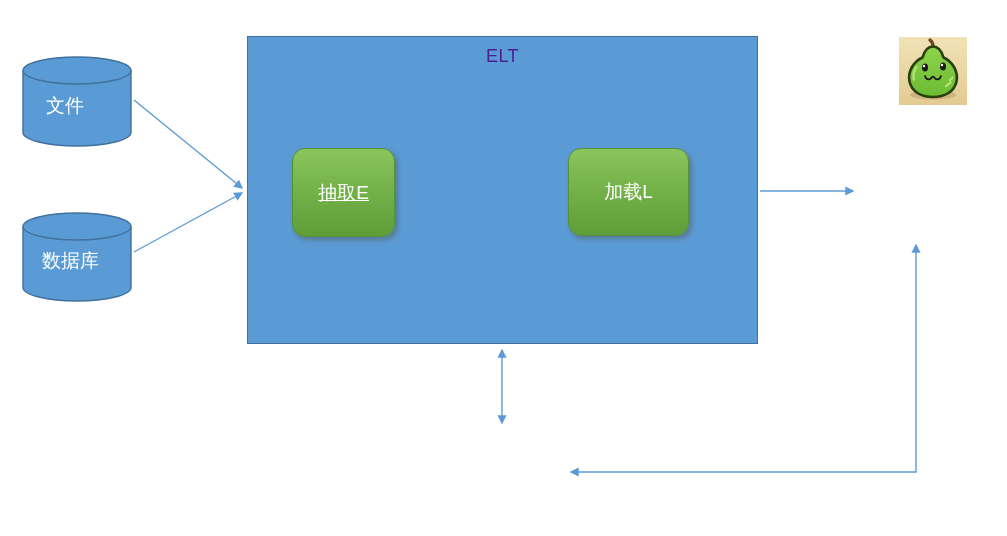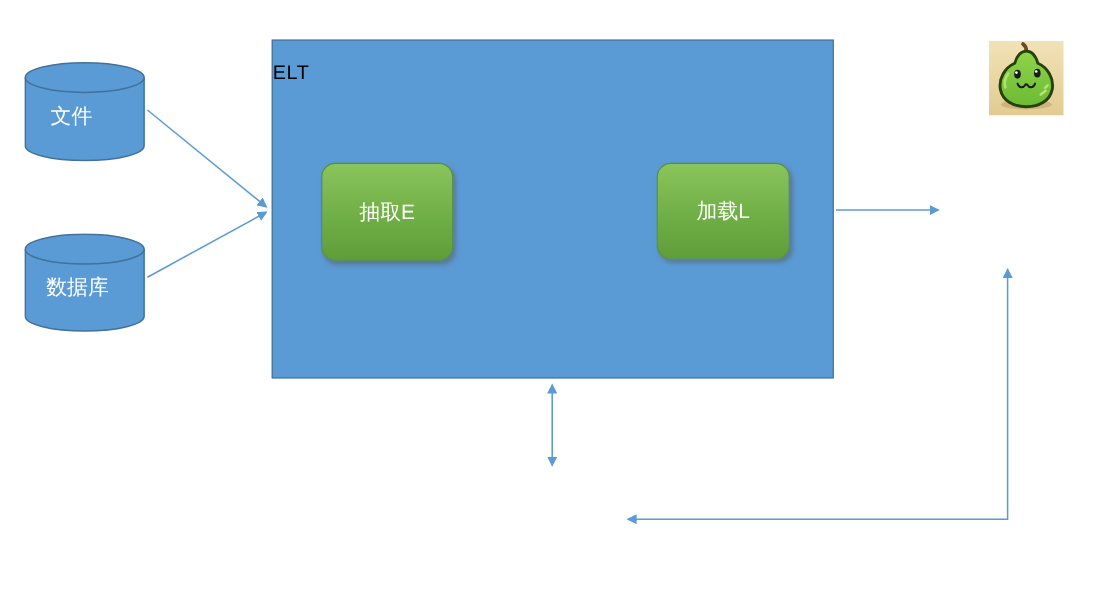--- a/index.html
+++ b/index.html
@@ -21,42 +21,43 @@
   .elt-box {
     position: absolute;
     left: 247px; top: 36px;
     width: 511px; height: 308px;
     background: #5b9bd5;
     border: 1.5px solid #41719c;
     box-sizing: border-box;
   }
   .elt-title {
     position: absolute;
-    left: 0; top: 19px;
+    left: 0; top: 9px;
     width: 100%;
-    color: #000000;
+    text-align: center;
+    color: #4c1d95;
     font-size: 18px;
     letter-spacing: 0.5px;
   }
   
   .gbox {
     position: absolute;
     box-sizing: border-box;
     border-radius: 13px;
     background: linear-gradient(180deg, #8ac45c 0%, #70af46 55%, #5f9d3a 100%);
     border: 1px solid #55913a;
     box-shadow: 2.5px 3px 4px rgba(90, 90, 90, 0.5);
     display: flex;
     align-items: center;
     justify-content: center;
     color: #ffffff;
     font-size: 19px;
   }
-  .gbox.extract  { left: 292px; top: 148px; width: 120px; height: 89px; }
-  .gbox.load     { left: 597px; top: 148px; width: 121px; height: 88px; }
+  .gbox.extract  { left: 292px; top: 148px; width: 103px; height: 89px; text-decoration: underline; }
+  .gbox.load     { left: 568px; top: 148px; width: 121px; height: 88px; }
   .gbox.transform{ left: 440px; top: 428px; width: 124px; height: 89px; }
   
   .cyl {
     position: absolute;
     display: flex;
     align-items: center;
     justify-content: center;
   }
   .cyl svg { position: absolute; left: 0; top: 0; }
   .cyl .cyl-label {

